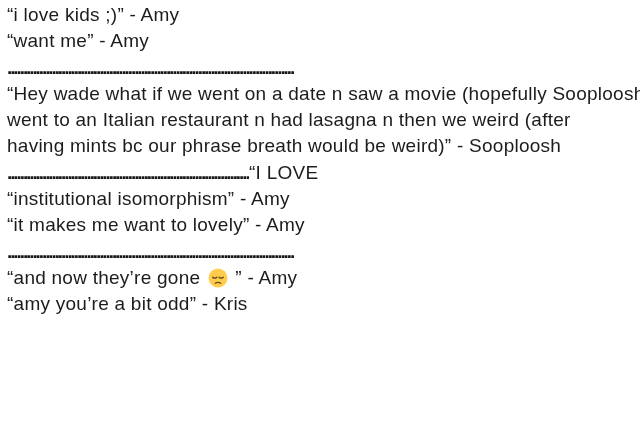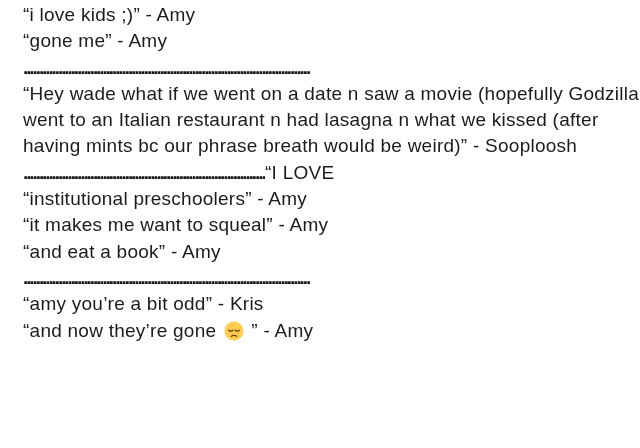--- a/index.html
+++ b/index.html
@@ -17,24 +17,23 @@
     font-size: 19px;
     font-weight: 500;
     letter-spacing: 0.25px;
     color: #1c1c1c;
     padding-top: 2px;
     box-sizing: border-box;
   }
   .line {
     height: 26.3px;
     line-height: 26.3px;
-    padding-left: 0;
+    padding-left: 7px;
     white-space: nowrap;
     overflow: hidden;
-    margin-left: 23px;
   }
   .dots {
     display: inline-block;
     vertical-align: top;
     height: 26.3px;
     line-height: 26.3px;
     overflow: hidden;
     letter-spacing: -2.1px;
     font-weight: 700;
     color: #161616;
@@ -46,43 +45,42 @@
     vertical-align: -4px;
     margin: 0 2px;
   }
 </style>
 </head>
 <body>
 
 <div class="page">
 
   <div class="line">“i love kids ;)” - Amy</div>
-  <div class="line">“gone me” - Amy</div>
+  <div class="line">“want me” - Amy</div>
 
   <div class="line"><span class="dots dots-long">..............................................................................................................</span></div>
 
-  <div class="line">“Hey wade what if we went on a date n saw a movie (hopefully Godzilla</div>
-  <div class="line">went to an Italian restaurant n had lasagna n what we kissed (after</div>
+  <div class="line">“Hey wade what if we went on a date n saw a movie (hopefully Sooploosh</div>
+  <div class="line">went to an Italian restaurant n had lasagna n then we weird (after</div>
   <div class="line">having mints bc our phrase breath would be weird)” - Sooploosh</div>
 
   <div class="line"><span class="dots dots-short">..............................................................................................................</span><span>“I LOVE</span></div>
 
-  <div class="line">“institutional preschoolers” - Amy</div>
-  <div class="line">“it makes me want to squeal” - Amy</div>
-  <div class="line">“and eat a book” - Amy</div>
+  <div class="line">“institutional isomorphism” - Amy</div>
+  <div class="line">“it makes me want to lovely” - Amy</div>
 
   <div class="line"><span class="dots dots-long">..............................................................................................................</span></div>
 
-
-  <div class="line">“amy you’re a bit odd” - Kris</div>
 
   <div class="line">
     <span>“and now they’re gone</span>
     <svg class="emoji" width="20" height="20" viewBox="0 0 36 36" aria-hidden="true">
       <circle cx="18" cy="18" r="17" fill="#FFCC4D"></circle>
       <path d="M8.5 16.5 q3.5 3.5 7.5 0" fill="none" stroke="#65471B" stroke-width="2.4" stroke-linecap="round"></path>
       <path d="M20 16.5 q3.5 3.5 7.5 0" fill="none" stroke="#65471B" stroke-width="2.4" stroke-linecap="round"></path>
       <path d="M13 27.5 q5 -3.5 10 0" fill="none" stroke="#65471B" stroke-width="2.2" stroke-linecap="round"></path>
     </svg>
     <span>” - Amy</span>
   </div>
 
+  <div class="line">“amy you’re a bit odd” - Kris</div>
+
 </div>
 
 </body></html>

